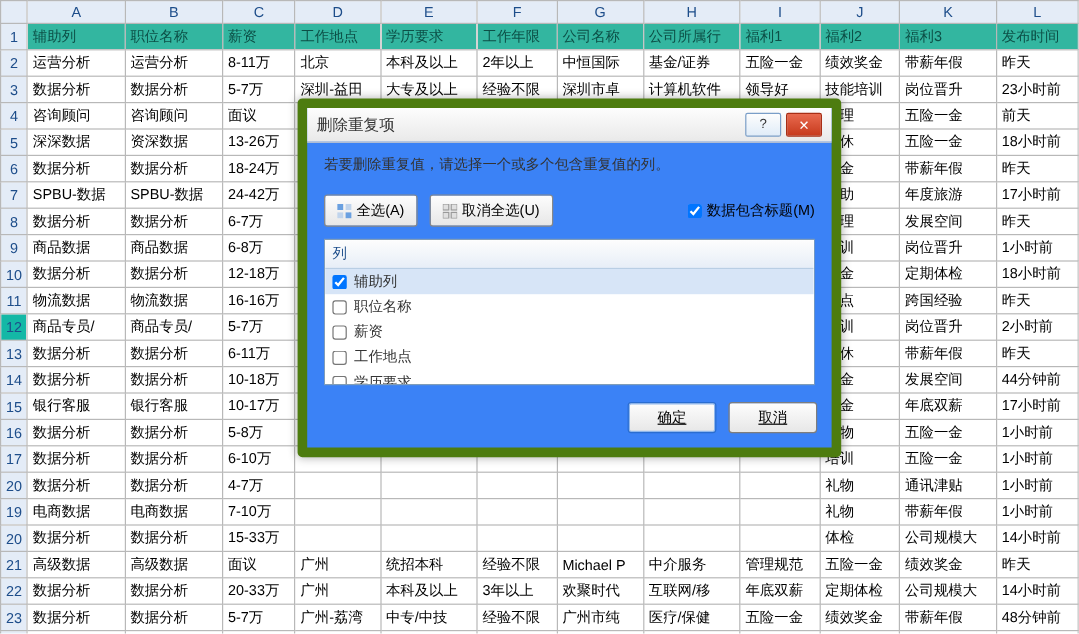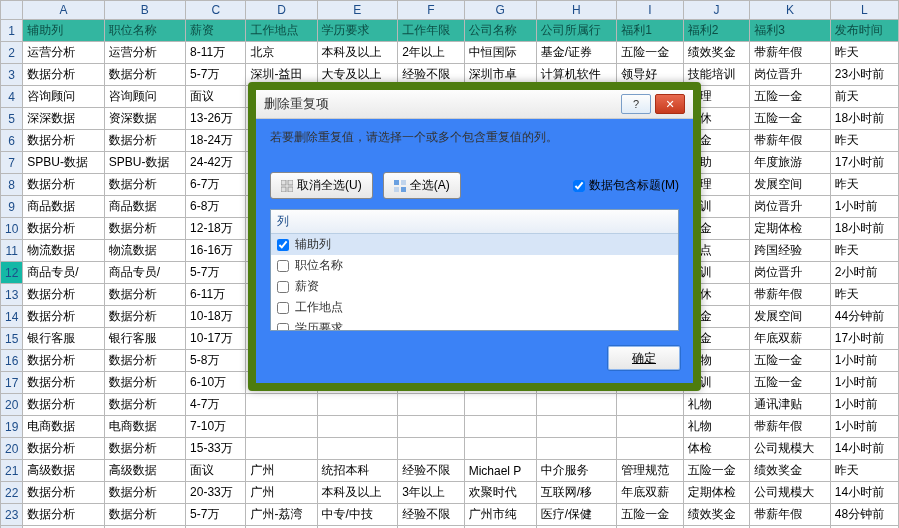--- a/index.html
+++ b/index.html
@@ -78,21 +78,21 @@
     border-radius:2px;
     margin-left:4px;
     display:flex;
     align-items:center;
     justify-content:center;
     font-size:11px;
     background:linear-gradient(#fdfdfd,#e0ecf8);
   }
   .tbtn.close { background:linear-gradient(#e86a4f,#c73a1d); color:#fff; border-color:#a82e15;}
   .dlg-body { padding:10px 14px 6px; }
-  .msg { margin-bottom:26px; color:#333; }
+  .msg { margin-bottom:16px; color:#333; }
   .toolbar { display:flex; align-items:center; margin-bottom:10px; }
   .btn {
     border:1px solid #888;
     border-radius:3px;
     background:linear-gradient(#fdfdfd,#e7e7e7);
     padding:4px 10px;
     font-size:12px;
     display:flex;
     align-items:center;
     gap:4px;
@@ -529,38 +529,38 @@
     <span class="spacer"></span>
     <span class="tbtn">?</span>
     <span class="tbtn close">✕</span>
   </div>
   <div class="dlg-body">
     <div class="msg">若要删除重复值，请选择一个或多个包含重复值的列。</div>
     <div class="toolbar">
       <div class="btn">
         <span class="icon-box">
           <svg viewBox="0 0 12 12">
+              <rect x="0" y="0" width="5" height="5" fill="#6aa0e0"></rect>
+              <rect x="7" y="0" width="5" height="5" fill="#c0d4ec"></rect>
+              <rect x="0" y="7" width="5" height="5" fill="#c0d4ec"></rect>
+              <rect x="7" y="7" width="5" height="5" fill="#6aa0e0"></rect>
+            </svg>
+        </span>
+        <span>全选(A)</span>
+      </div>
+      <div class="btn">
+        <span class="icon-box">
+          <svg viewBox="0 0 12 12">
               <rect x="0" y="0" width="5" height="5" fill="#e0e0e0" stroke="#999"></rect>
               <rect x="7" y="0" width="5" height="5" fill="#e0e0e0" stroke="#999"></rect>
               <rect x="0" y="7" width="5" height="5" fill="#e0e0e0" stroke="#999"></rect>
               <rect x="7" y="7" width="5" height="5" fill="#e0e0e0" stroke="#999"></rect>
             </svg>
         </span>
         <span>取消全选(U)</span>
-      </div>
-      <div class="btn">
-        <span class="icon-box">
-          <svg viewBox="0 0 12 12">
-              <rect x="0" y="0" width="5" height="5" fill="#6aa0e0"></rect>
-              <rect x="7" y="0" width="5" height="5" fill="#c0d4ec"></rect>
-              <rect x="0" y="7" width="5" height="5" fill="#c0d4ec"></rect>
-              <rect x="7" y="7" width="5" height="5" fill="#6aa0e0"></rect>
-            </svg>
-        </span>
-        <span>全选(A)</span>
       </div>
       <span class="spacer"></span>
       <label class="chk-lbl">
         <input type="checkbox" class="cb" id="hdr-cb" checked="" style="">
         <span>数据包含标题(M)</span>
       </label>
     </div>
     <div class="listbox">
       <div class="list-head">列</div>
       <div id="list-items">
@@ -582,14 +582,15 @@
           </div>
           <div class="list-item">
             <input type="checkbox" class="cb" style="">
             <span>学历要求</span>
           </div>
         </div>
     </div>
   </div>
   <div class="dlg-foot">
     <div class="fbtn default">确定</div>
+    <div class="fbtn">取消</div>
   </div>
 </div>
 
 </body></html>

